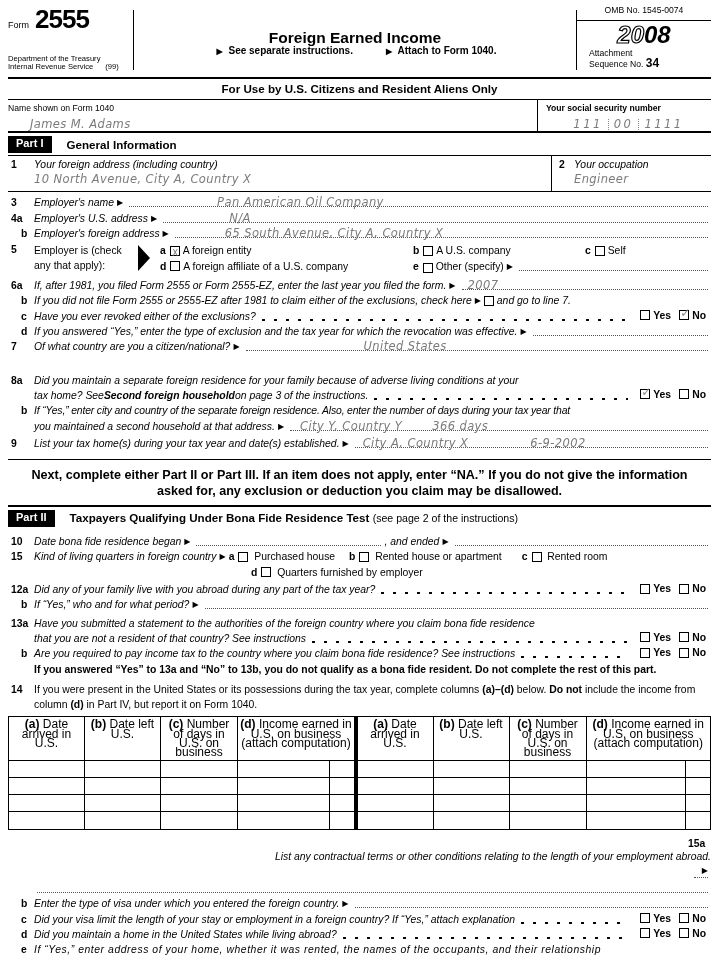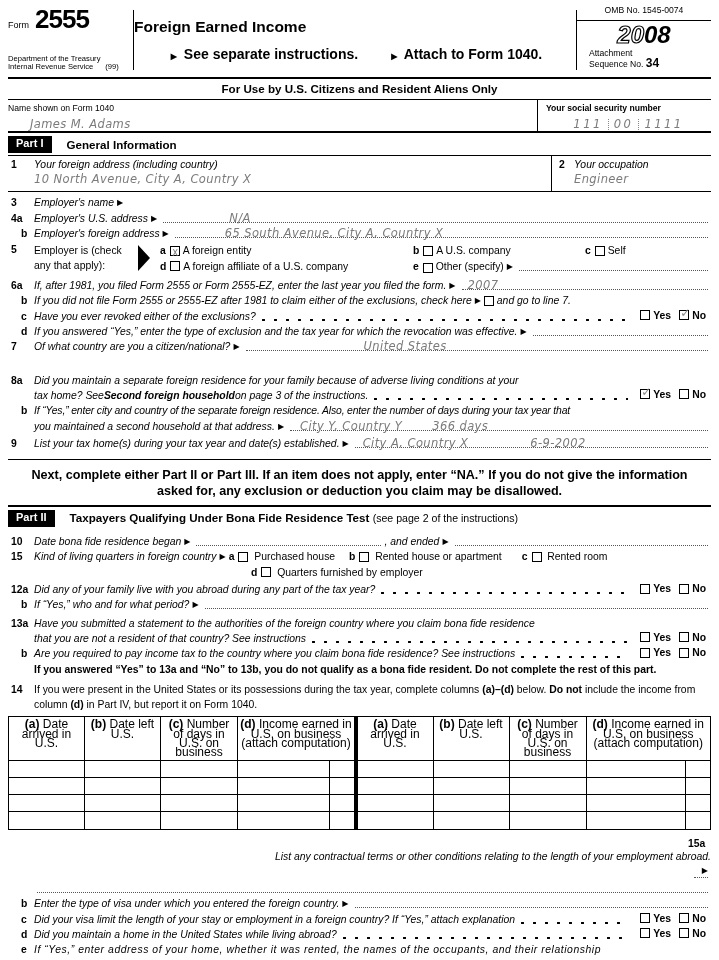--- a/index.html
+++ b/index.html
@@ -7,22 +7,22 @@
   .page { width:719px; height:960px; background:#fff; margin:0 auto; padding:0 8px; overflow:hidden; position:relative; font-size:10.4px; line-height:13px; }
 
   
   .hdr { display:flex; border-bottom:2px solid #000; height:79px; }
   .hdr-left { width:125px; display:flex; flex-direction:column; justify-content:space-between; padding:13px 0 5px; }
   .formword { font-size:9px; }
   .formnum { font-size:26px; font-weight:bold; letter-spacing:-1px; margin-left:6px; }
   .dept { font-size:7.6px; line-height:8.6px; }
   .dept .code { margin-left:12px; }
   .hdr-center { flex:1; border-left:1.5px solid #000; border-right:1.5px solid #000; margin:10px 0 7px; }
-  .ftitle { text-align:left; font-weight:bold; font-size:15.5px; margin-top:10px; }
-  .finstr { display:flex; justify-content:center; gap:30px; font-weight:bold; font-size:14px; margin-top:15px; }
+  .ftitle { text-align:center; font-weight:bold; font-size:15.5px; margin-top:21px; }
+  .finstr { display:flex; justify-content:center; gap:30px; font-weight:bold; font-size:10px; }
   .hdr-right { width:134px; }
   .omb { font-size:8.6px; text-align:center; padding:4px 0 3px; border-bottom:1px solid #000; }
   .year { text-align:center; font-size:24px; font-weight:bold; padding-top:1px; line-height:26px;font-style:italic; }
   .year .out { color:#fff; -webkit-text-stroke:1.2px #000; }
   .att { font-size:8.6px; line-height:9.6px; padding-left:12px; margin-top:1px; }
   .att .attno { font-weight:bold; font-size:12px; }
 
   .subtitle { text-align:center; font-weight:bold; font-size:11.6px; padding:3px 0 4px; border-bottom:1px solid #000; }
 
   .namerow { display:flex; border-bottom:2.5px solid #000; height:33px;gap:44px; }
@@ -169,20 +169,23 @@
           <span class="txt">Your occupation</span>
         </div>
       <div class="hw" style="margin:2px 0 0 18px;">Engineer</div>
     </div>
   </div>
 
   <div class="row" style="margin-top:2px;">
     <span class="num">3</span>
     <span class="txt">Employer's name</span>
       <span class="ar"></span>
+    <span class="fill">
+        <span class="hw" style="padding-left:88px;">Pan American Oil Company</span>
+      </span>
   </div>
   <div class="row">
     <span class="num">4a</span>
     <span class="txt">Employer's U.S. address</span>
       <span class="ar"></span>
     <span class="fill">
         <span class="hw" style="padding-left:66px;">N/A</span>
       </span>
   </div>
   <div class="row">

